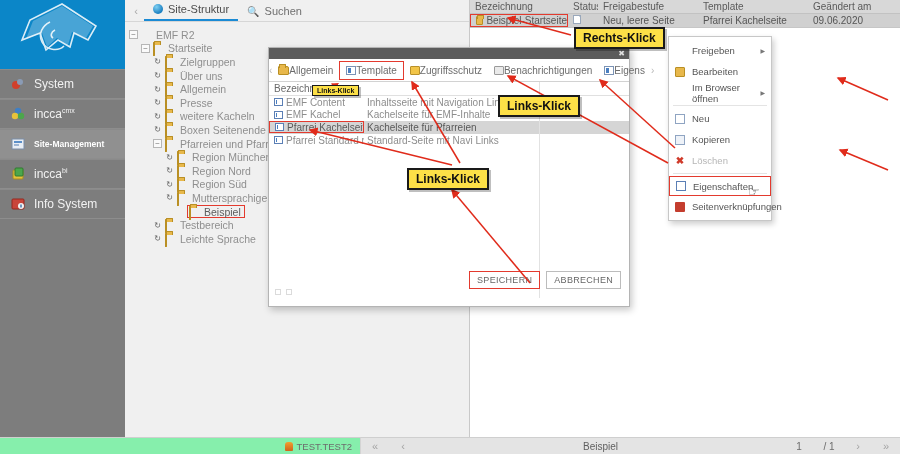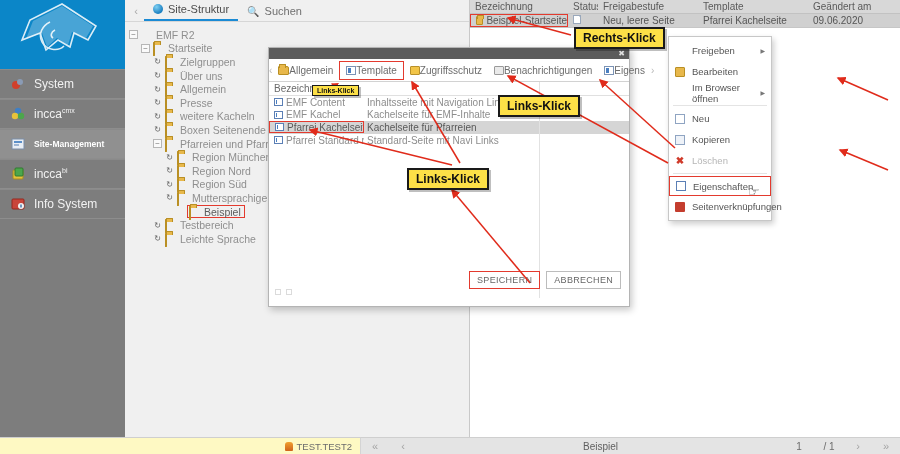--- a/index.html
+++ b/index.html
@@ -110,21 +110,21 @@
     display: inline-block; position: relative;
   }
   .pagefile::after {
     content: ""; position: absolute; right: -1px; top: -1px;
     border-left: 3px solid transparent; border-top: 3px solid #9aa8bb;
   }
 
   
   #botleft {
     position: absolute; left: 0; top: 437px; width: 360px; height: 17px;
-    background: #fef9c3; border-top: 1px solid #cfcfcf;
+    background: #86efac; border-top: 1px solid #cfcfcf;
     display: flex; align-items: center; justify-content: flex-end; padding-right: 8px;
     font-size: 9.5px; color: #6c6c6c;
   }
   #botright {
     position: absolute; left: 360px; top: 437px; width: 540px; height: 17px;
     background: #e4e4e4; border-top: 1px solid #cfcfcf; border-left: 1px solid #d4d4d4;
     display: flex; align-items: center; font-size: 10px; color: #6c6c6c;
   }
   .pgbtn { width: 28px; text-align: center; color: #a4a4a4; cursor: pointer; font-size: 11px; }
   #pglabel { flex: 1; text-align: center; color: #5f5f5f; }

